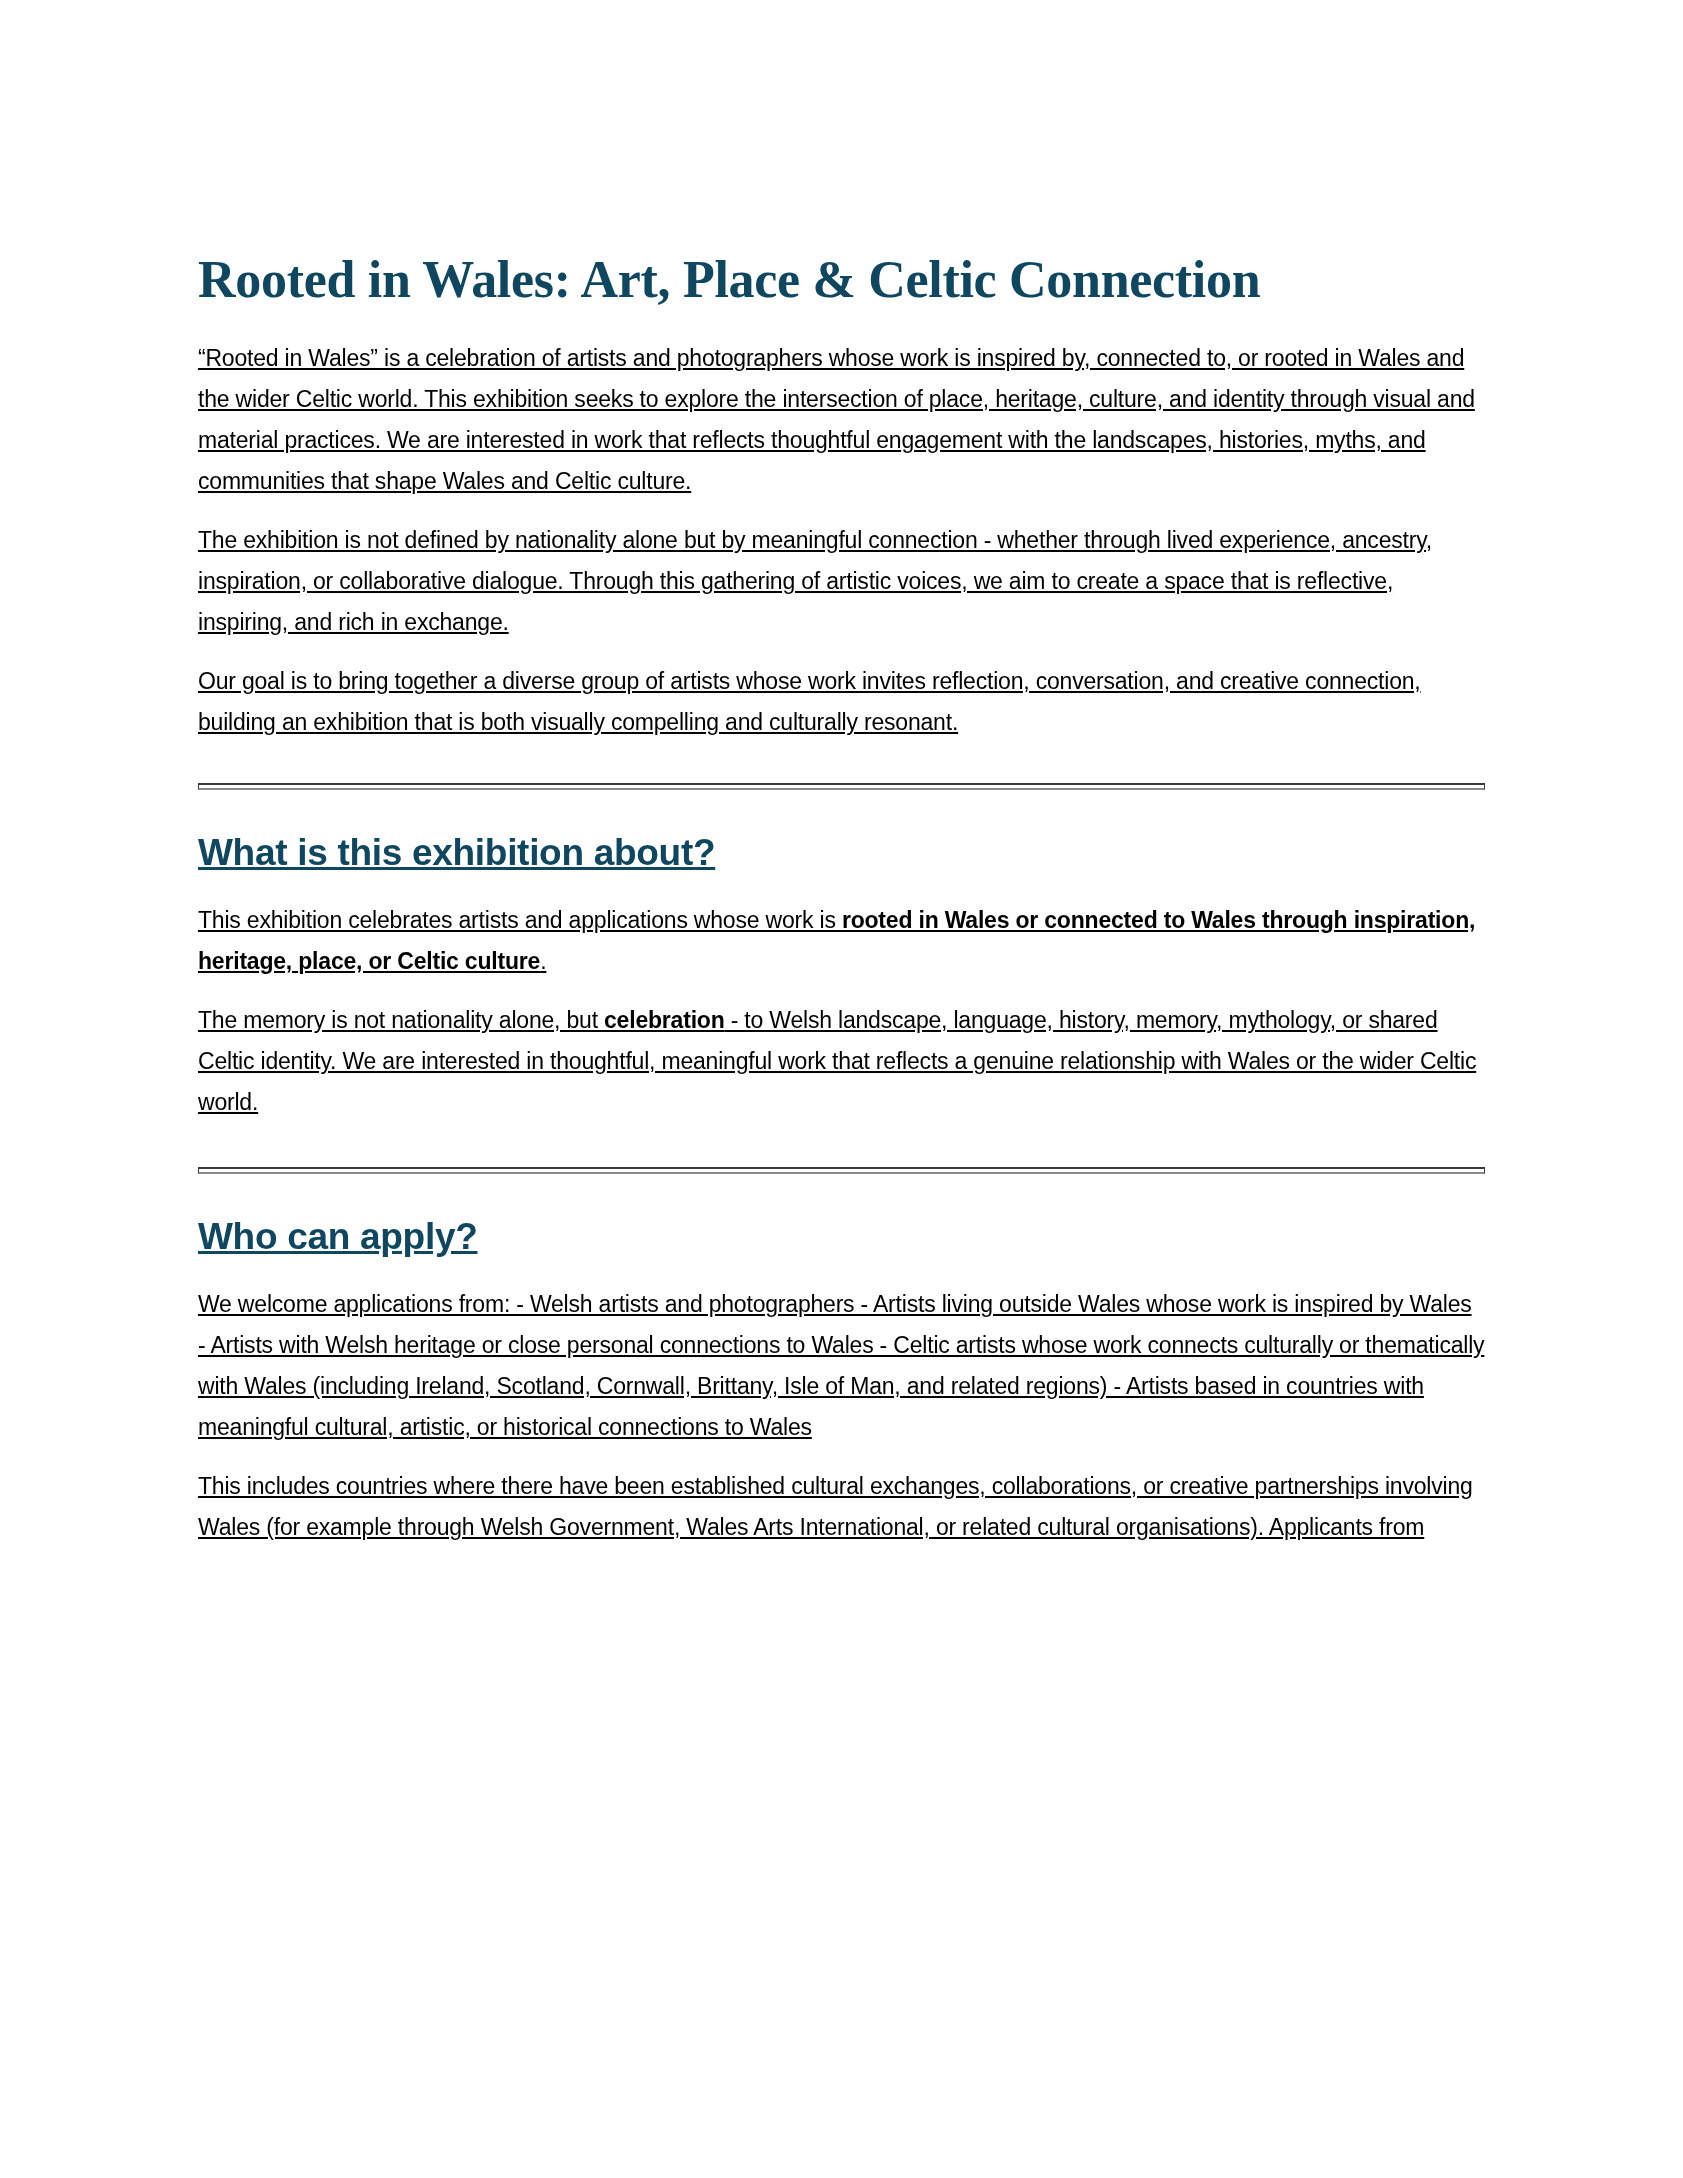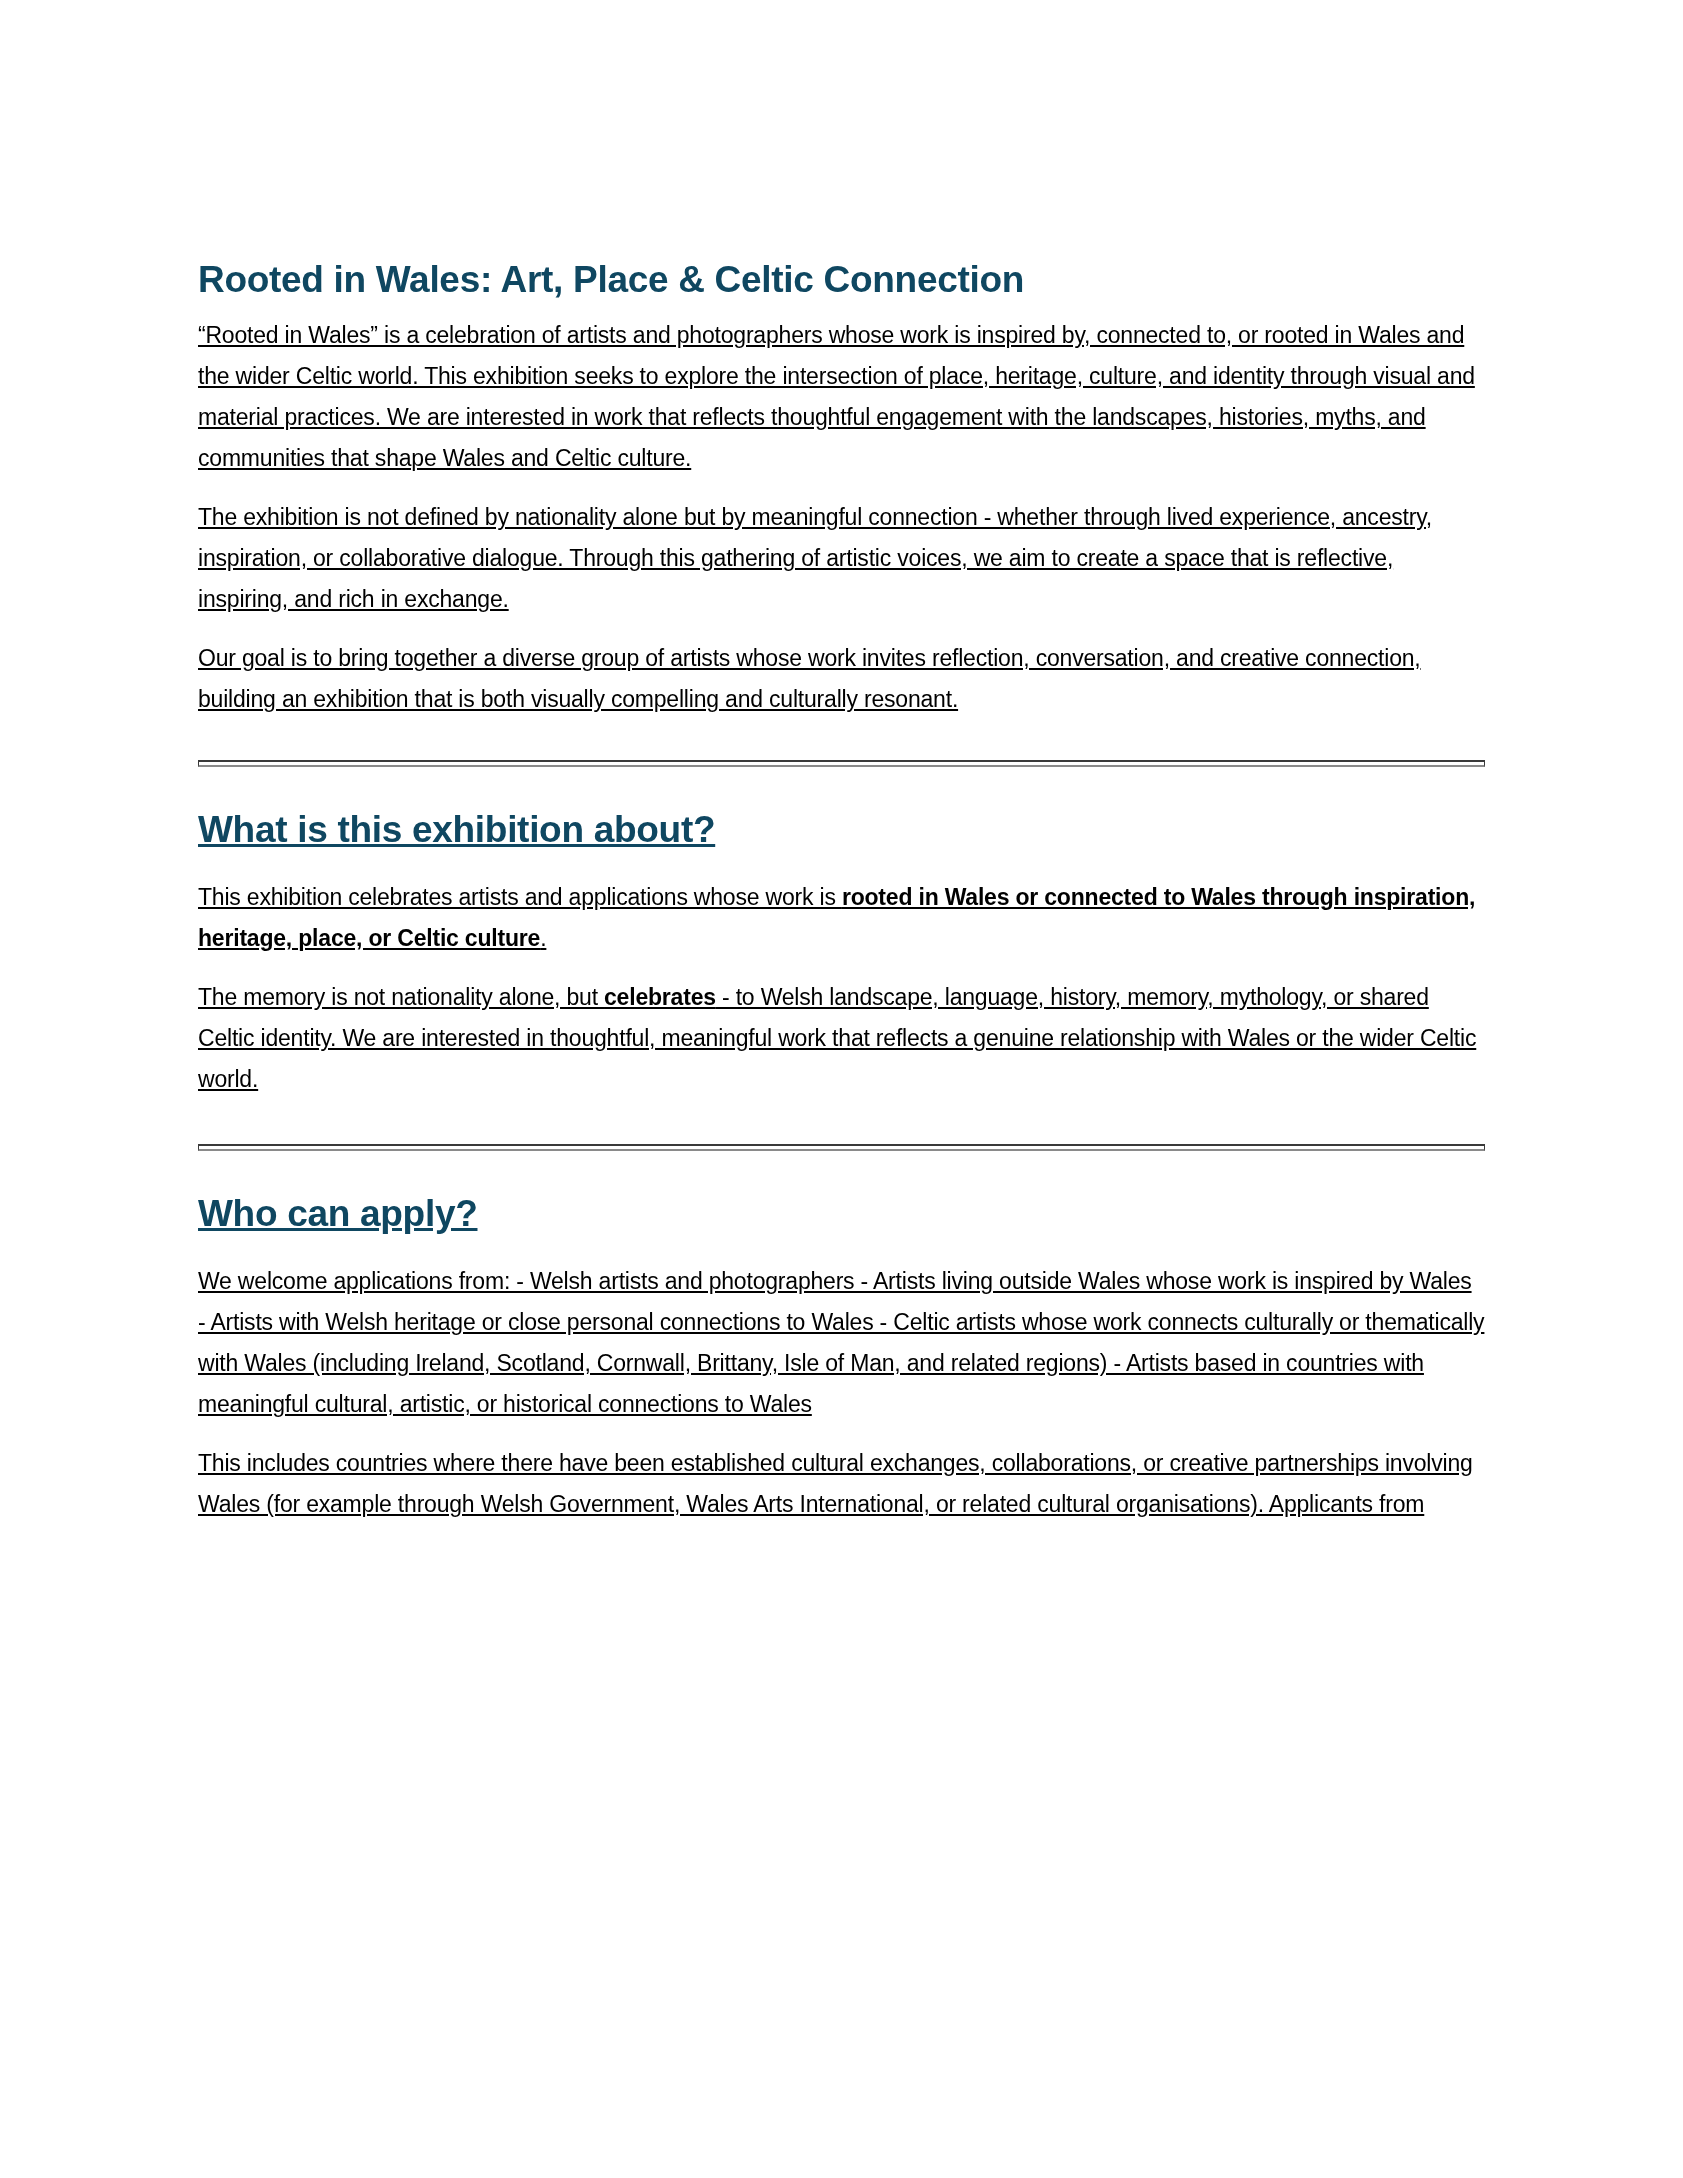--- a/index.html
+++ b/index.html
@@ -21,23 +21,24 @@
       top: 248px;
       width: 1287px;
     }
     h1, h2, h3 {
       color: #0F4761;
       font-weight: bold;
       margin: 0;
       letter-spacing: -0.3px;
     }
     h1 {
-      font-size: 37px;
+      font-size: 52px;
       line-height: 63px;
-      margin-bottom: 4px;
+      margin-bottom: 27px;
+      font-family: Liberation Serif, serif;
     }
     h2.section {
       font-size: 37px;
       line-height: 50px;
       margin-bottom: 22px;
     }
     h3 {
       font-size: 37px;
       line-height: 50px;
       margin-bottom: 22px;
@@ -75,21 +76,21 @@
   <p>The exhibition is not defined by nationality alone but by meaningful connection - whether through lived experience, ancestry, inspiration, or collaborative dialogue. Through this gathering of artistic voices, we aim to create a space that is reflective, inspiring, and rich in exchange.</p>
   <p>Our goal is to bring together a diverse group of artists whose work invites reflection, conversation, and creative connection, building an exhibition that is both visually compelling and culturally resonant.</p>
 
   <div class="rule" id="rule-1"></div>
 
 
   <h3>What is this exhibition about?</h3>
 
   <p><span>This exhibition celebrates artists and applications whose work is </span><b>rooted in Wales or connected to Wales through inspiration, heritage, place, or Celtic culture</b><span>.</span></p>
 
-  <p><span>The memory is not nationality alone, but </span><b>celebrates</b><span> - to Welsh landscape, language, history, memory, mythology, or shared Celtic identity. We are interested in thoughtful, meaningful work that reflects a genuine relationship with Wales or the wider Celtic world.</span></p>
+  <p><span>The memory is not nationality alone, but </span><b>celebration</b><span> - to Welsh landscape, language, history, memory, mythology, or shared Celtic identity. We are interested in thoughtful, meaningful work that reflects a genuine relationship with Wales or the wider Celtic world.</span></p>
 
   <div class="rule" id="rule-2"></div>
 
   <h3>Who can apply?</h3>
 
   <p>We welcome applications from: - Welsh artists and photographers - Artists living outside Wales whose work is inspired by Wales - Artists with Welsh heritage or close personal connections to Wales - Celtic artists whose work connects culturally or thematically with Wales (including Ireland, Scotland, Cornwall, Brittany, Isle of Man, and related regions) - Artists based in countries with meaningful cultural, artistic, or historical connections to Wales</p>
   <p>This includes countries where there have been established cultural exchanges, collaborations, or creative partnerships involving Wales (for example through Welsh Government, Wales Arts International, or related cultural organisations). Applicants from</p>
 </div>
 
 

